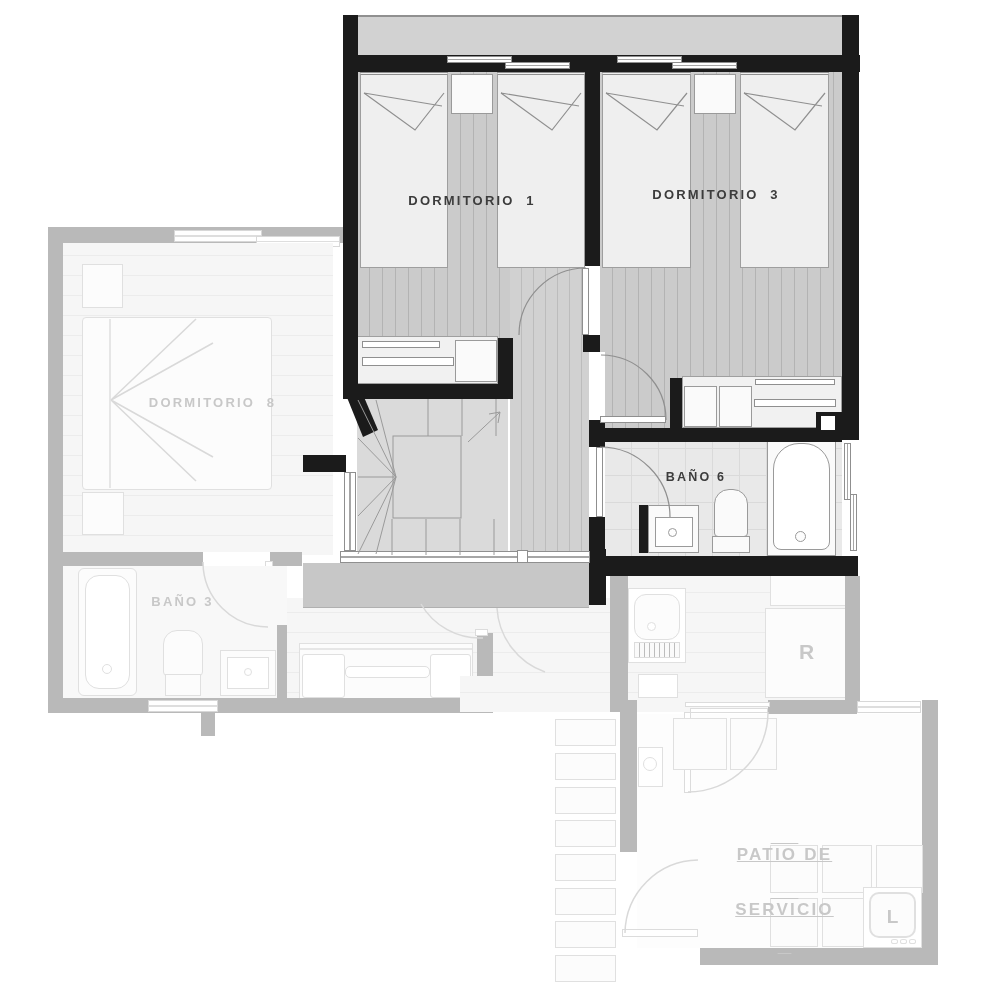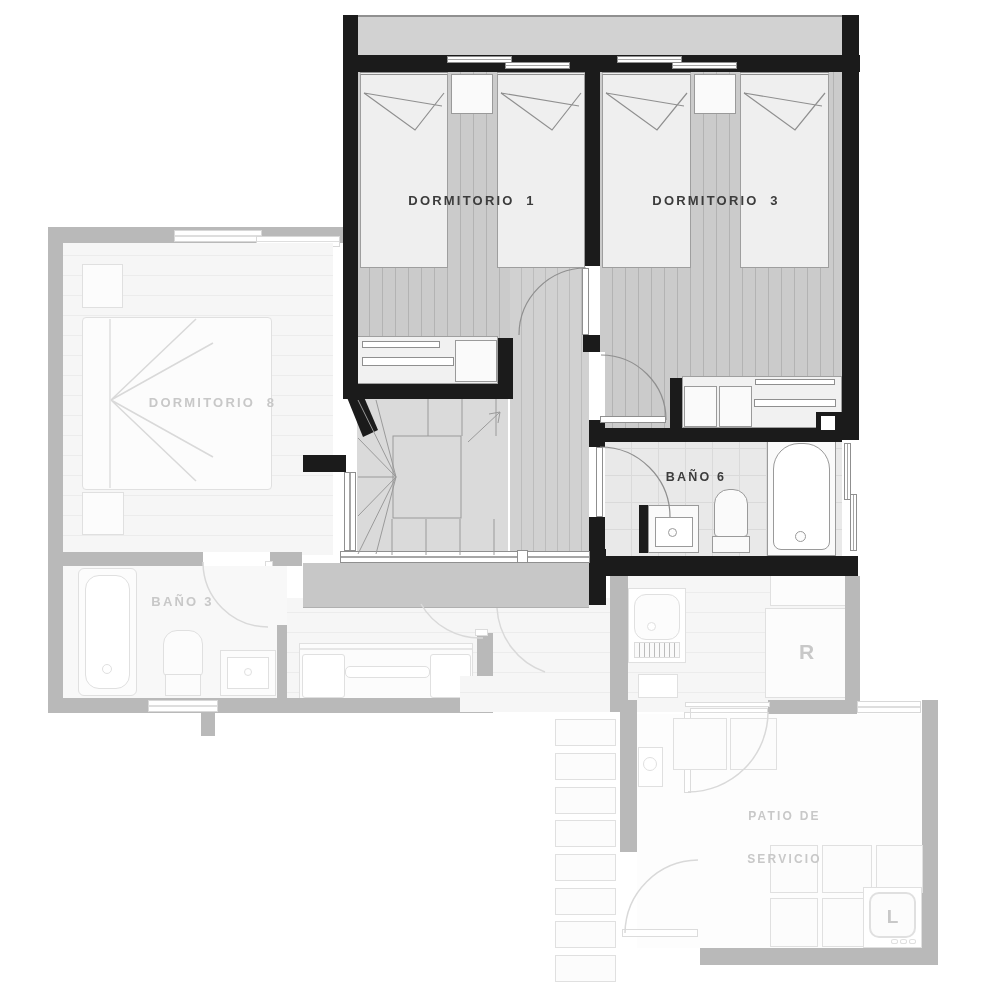--- a/index.html
+++ b/index.html
@@ -124,21 +124,21 @@
   <div class="gfixt" style="left:822px;top:845px;width:50px;height:48px;"></div>
   <div class="gfixt" style="left:876px;top:845px;width:47px;height:48px;"></div>
   <div class="gfixt" style="left:770px;top:898px;width:48px;height:49px;"></div>
   <div class="gfixt" style="left:822px;top:898px;width:50px;height:49px;"></div>
   <div class="gfixt" style="left:863px;top:887px;width:59px;height:61px;background:#fff;"></div>
   <div class="gfixt" style="left:869px;top:892px;width:47px;height:46px;border-width:2px;border-radius:10px;"></div>
   <div class="lbl lbl-ghost" style="left:863px;top:906px;width:59px;font-size:19px;letter-spacing:0;">L</div>
   <div class="gdot" style="left:891px;top:939px;width:7px;height:5px;border-radius:40%;"></div>
   <div class="gdot" style="left:900px;top:939px;width:7px;height:5px;border-radius:40%;"></div>
   <div class="gdot" style="left:909px;top:939px;width:7px;height:5px;border-radius:40%;"></div>
-  <div class="lbl lbl-ghost" style="left:702px;top:781px;width:165px;font-size:12px;">
+  <div class="lbl lbl-ghost" style="left:702px;top:807px;width:165px;font-size:17px;text-decoration:underline;">
     <span style="display:block;line-height:15px;">PATIO DE</span>
     <span style="display:block;line-height:15px;">SERVICIO</span>
   </div>
 
   <div class="gfixt" style="left:555px;top:719px;width:61px;height:27px;"></div>
   <div class="gfixt" style="left:555px;top:753px;width:61px;height:27px;"></div>
   <div class="gfixt" style="left:555px;top:787px;width:61px;height:27px;"></div>
   <div class="gfixt" style="left:555px;top:820px;width:61px;height:27px;"></div>
   <div class="gfixt" style="left:555px;top:854px;width:61px;height:27px;"></div>
   <div class="gfixt" style="left:555px;top:888px;width:61px;height:27px;"></div>
@@ -212,21 +212,21 @@
   <div class="win-v" style="left:344px;top:472px;width:12px;height:79px;"></div>
 
   <div class="open" style="left:585px;top:266px;width:15px;height:69px;"></div>
   <div class="leaf" style="left:582px;top:268px;width:7px;height:67px;"></div>
   <div class="open" style="left:589px;top:352px;width:16px;height:68px;"></div>
   <div class="leaf" style="left:600px;top:416px;width:66px;height:7px;"></div>
   <div class="open" style="left:589px;top:447px;width:16px;height:70px;"></div>
   <div class="leaf" style="left:596px;top:447px;width:7px;height:70px;"></div>
 
   <div class="lbl" style="left:372px;top:193px;width:200px;">DORMITORIO  1</div>
-  <div class="lbl" style="left:616px;top:193px;width:200px;">DORMITORIO  3</div>
+  <div class="lbl" style="left:616px;top:187px;width:200px;">DORMITORIO  3</div>
   <div class="lbl" style="left:640px;top:470px;width:112px;font-size:12.5px;">BAÑO 6</div>
 
   <svg class="overlay" width="1000" height="1000" viewBox="0 0 1000 1000">
 
     <polygon points="344,390 361,390 378,430 363,437" fill="#1b1b1b"></polygon>
 
     <g stroke="#d9d9d9" stroke-width="1.5" fill="none">
       <path d="M111,400 L196,319 M111,400 L213,343 M111,400 L213,457 M111,400 L196,481"></path>
       <path d="M203,562 A65,65 0 0 0 268,627"></path>
       <path d="M421,604 A68,68 0 0 0 483,638"></path>

